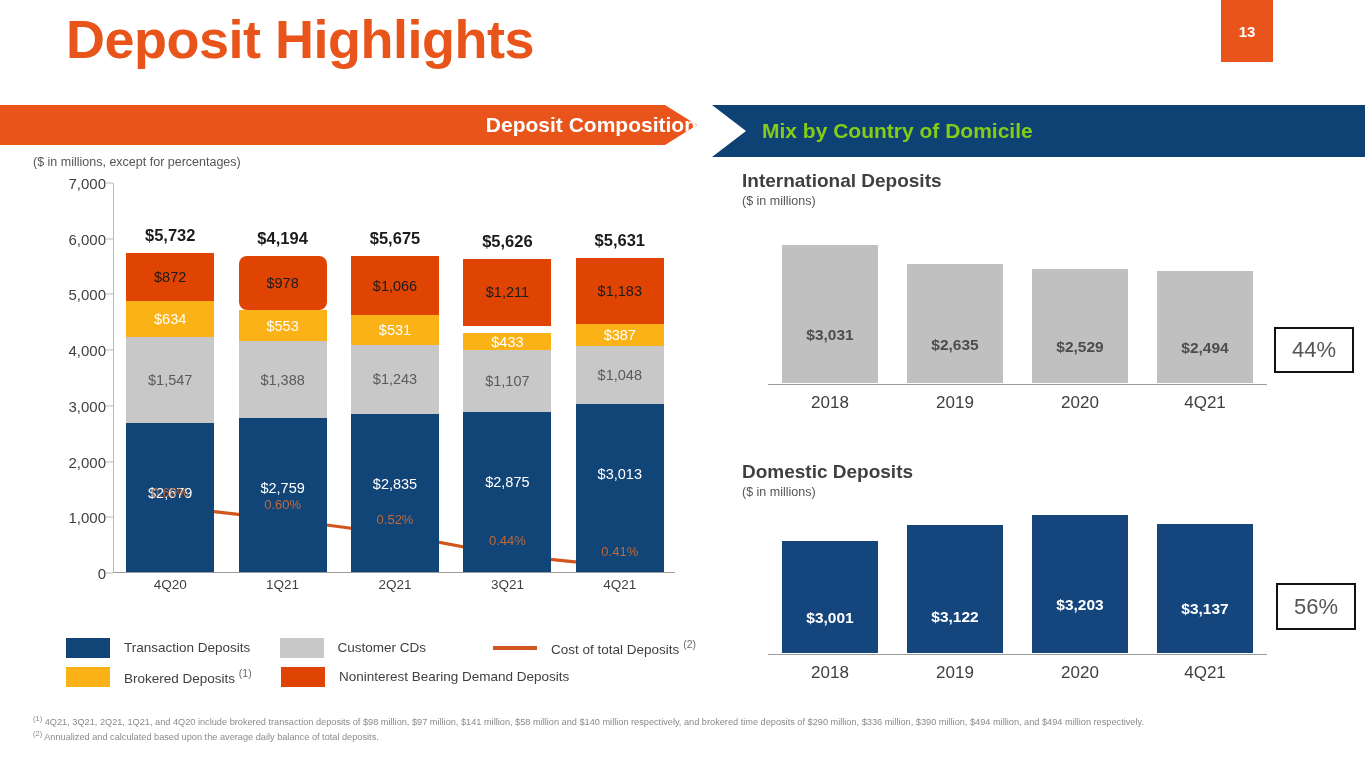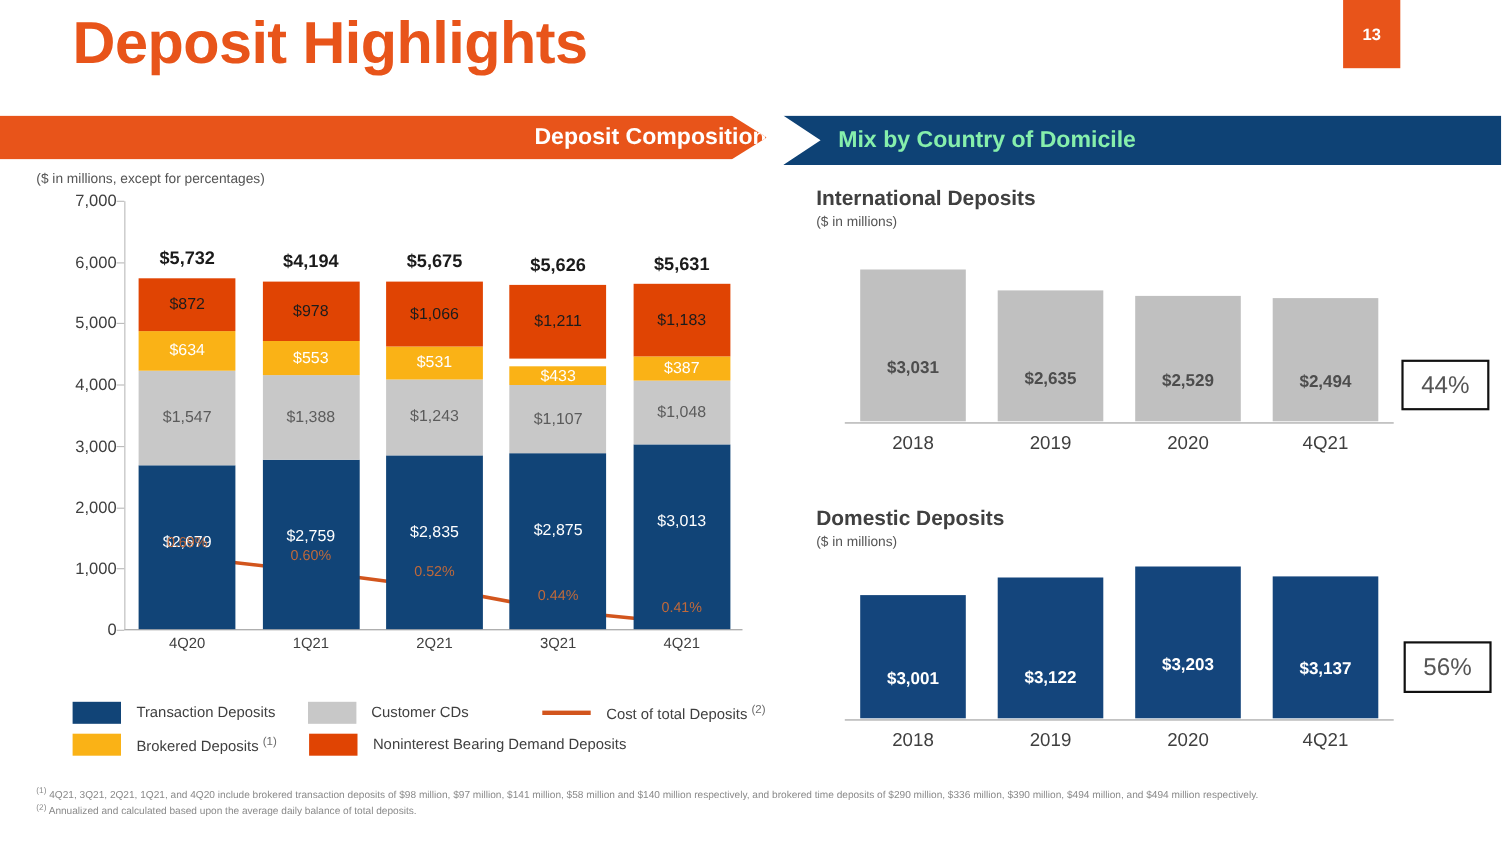--- a/index.html
+++ b/index.html
@@ -21,22 +21,22 @@
   
   #banner-left {
     position:absolute; left:0px; top:105px; width:697px; height:40px;
     background:#E8541A; color:#fff;
     clip-path: polygon(0 0, calc(100% - 32px) 0, 100% 50%, calc(100% - 32px) 100%, 0 100%);
     display:flex; align-items:center;justify-content:flex-end;
   }
   #banner-left .btxt { margin-left:68px; font-size:21px; font-weight:bold; }
 
   #banner-right {
-    position:absolute; left:712px; top:105px; width:653px; height:45px;
-    background:#0E4275; color:#86efac;
+    position:absolute; left:712px; top:105px; width:653px; height:52px;
+    background:#0E4275; color:#84cc16;
     clip-path: polygon(0 0, 34px 50%, 0 100%, 100% 100%, 100% 0);
     display:flex; align-items:center;
   }
   #banner-right .btxt { margin-left:50px; font-size:21px; font-weight:bold; }
 
   
   #left-units { position:absolute; left:33px; top:155px; font-size:12.5px; color:#555; }
 
   #main-chart { position:absolute; left:28px; top:183px; width:660px; height:412px; }
   .yaxis-label {
@@ -149,21 +149,21 @@
       <div class="bar-col" style="left: 124.6px; height: 316.346px;">
         <div class="seg transaction" style="height: 153.716px; bottom: 0px;">
           <span class="seg-lbl" style="bottom: 75.7157px; position: absolute;">$2,759</span>
         </div>
         <div class="seg cds" style="height: 77.3314px; bottom: 153.716px;">
           <span class="seg-lbl">$1,388</span>
         </div>
         <div class="seg brokered" style="height: 30.81px; bottom: 231.047px;">
           <span class="seg-lbl">$553</span>
         </div>
-        <div class="seg nib" style="height: 54.4886px; bottom: 261.857px;">
+        <div class="seg nib" style="height: 54.4886px; bottom: 261.857px; border-radius: 8px;">
           <span class="seg-lbl">$978</span>
         </div>
       </div>
       <div class="bar-total" style="left: 124.6px; width: 88px; top: 45.6543px;">$4,194</div>
       <div class="cost-lbl" style="left: 124.6px; top: 314.236px;">0.60%</div>
       <div class="xlabel" style="left: 124.6px;">1Q21</div>
       <div class="bar-col" style="left: 237px; height: 316.179px;">
         <div class="seg transaction" style="height: 157.95px; bottom: 0px;">
           <span class="seg-lbl" style="bottom: 79.95px; position: absolute;">$2,835</span>
         </div>

